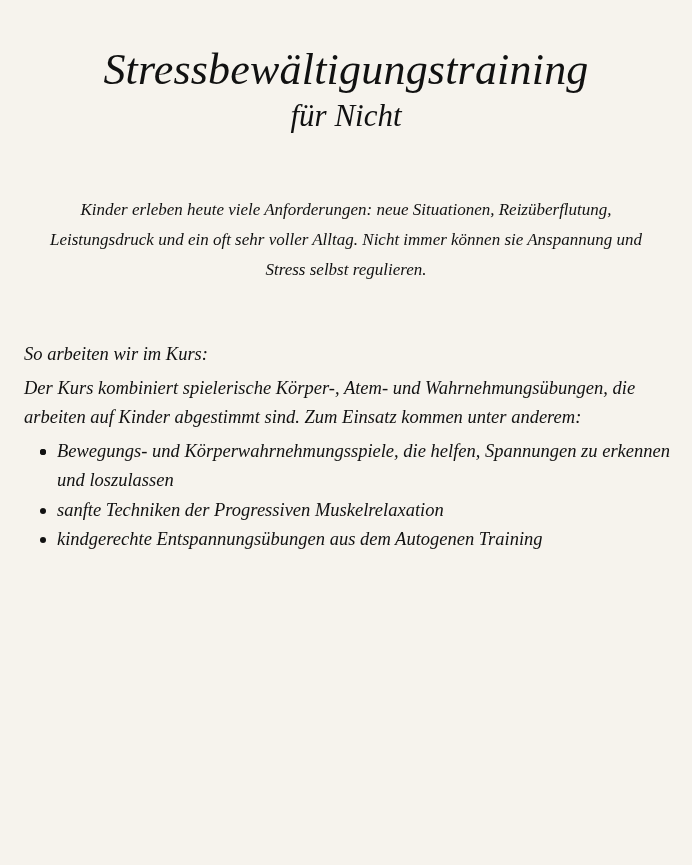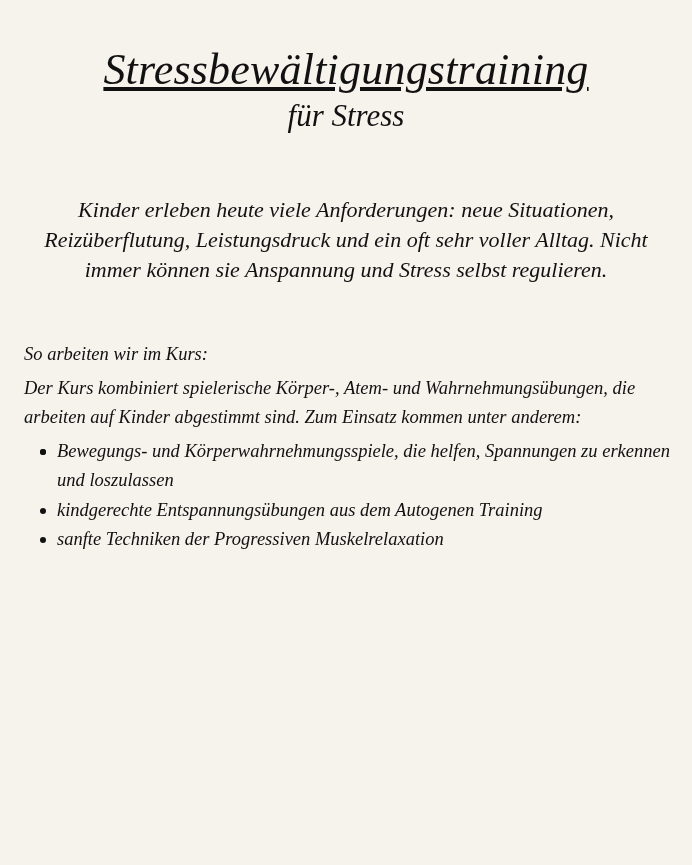--- a/index.html
+++ b/index.html
@@ -27,21 +27,20 @@
     top: 44px;
     width: 692px;
     text-align: center;
     font-family: "Liberation Serif", "DejaVu Serif", serif;
     font-style: italic;
     font-size: 44px;
     line-height: 52px;
     letter-spacing: 0.2px;
     margin: 0;
     font-weight: normal;
-    text-decoration: underline;
   }
   .subtitle {
     position: absolute;
     left: 0;
     top: 96px;
     width: 692px;
     text-align: center;
     font-family: "Liberation Serif", "DejaVu Serif", serif;
     font-style: italic;
     font-size: 31px;
@@ -50,21 +49,21 @@
     font-weight: normal;
   }
   .intro {
     position: absolute;
     left: 40px;
     top: 195px;
     width: 612px;
     text-align: center;
     font-family: "Liberation Serif", "DejaVu Serif", serif;
     font-style: italic;
-    font-size: 22px;
+    font-size: 17px;
     line-height: 30px;
     margin: 0;
   }
   .section {
     position: absolute;
     left: 20px;
     top: 336px;
     width: 668px;
     font-family: "Liberation Serif", "DejaVu Serif", serif;
     font-style: italic;
@@ -90,38 +89,38 @@
     height: 6px;
     border-radius: 50%;
     background: #111111;
   }
 </style>
 </head>
 <body>
 
 <div class="page">
   <h1 class="title">Stressbewältigungstraining</h1>
-  <h2 class="subtitle">für Stress</h2>
+  <h2 class="subtitle">für Nicht</h2>
 
   <p class="intro">Kinder erleben heute viele Anforderungen: neue Situationen, Reizüberflutung, Leistungsdruck und ein oft sehr voller Alltag. Nicht immer können sie Anspannung und Stress selbst regulieren.</p>
 
   <div class="section">
     <p>So arbeiten wir im Kurs:</p>
     <p>Der Kurs kombiniert spielerische Körper-, Atem- und Wahrnehmungsübungen, die arbeiten auf Kinder abgestimmt sind. Zum Einsatz kommen unter anderem:</p>
     <ul>
       <li>
         <span class="bullet"></span>
       </li>
       <li>
         <span class="bullet"></span>
         <span>Bewegungs- und Körperwahrnehmungsspiele, die helfen, Spannungen zu erkennen und loszulassen</span>
       </li>
       <li>
         <span class="bullet"></span>
-        <span>kindgerechte Entspannungsübungen aus dem Autogenen Training</span>
+        <span>sanfte Techniken der Progressiven Muskelrelaxation</span>
       </li>
       <li>
         <span class="bullet"></span>
-        <span>sanfte Techniken der Progressiven Muskelrelaxation</span>
+        <span>kindgerechte Entspannungsübungen aus dem Autogenen Training</span>
       </li>
     </ul>
   </div>
 </div>
 
 </body></html>

